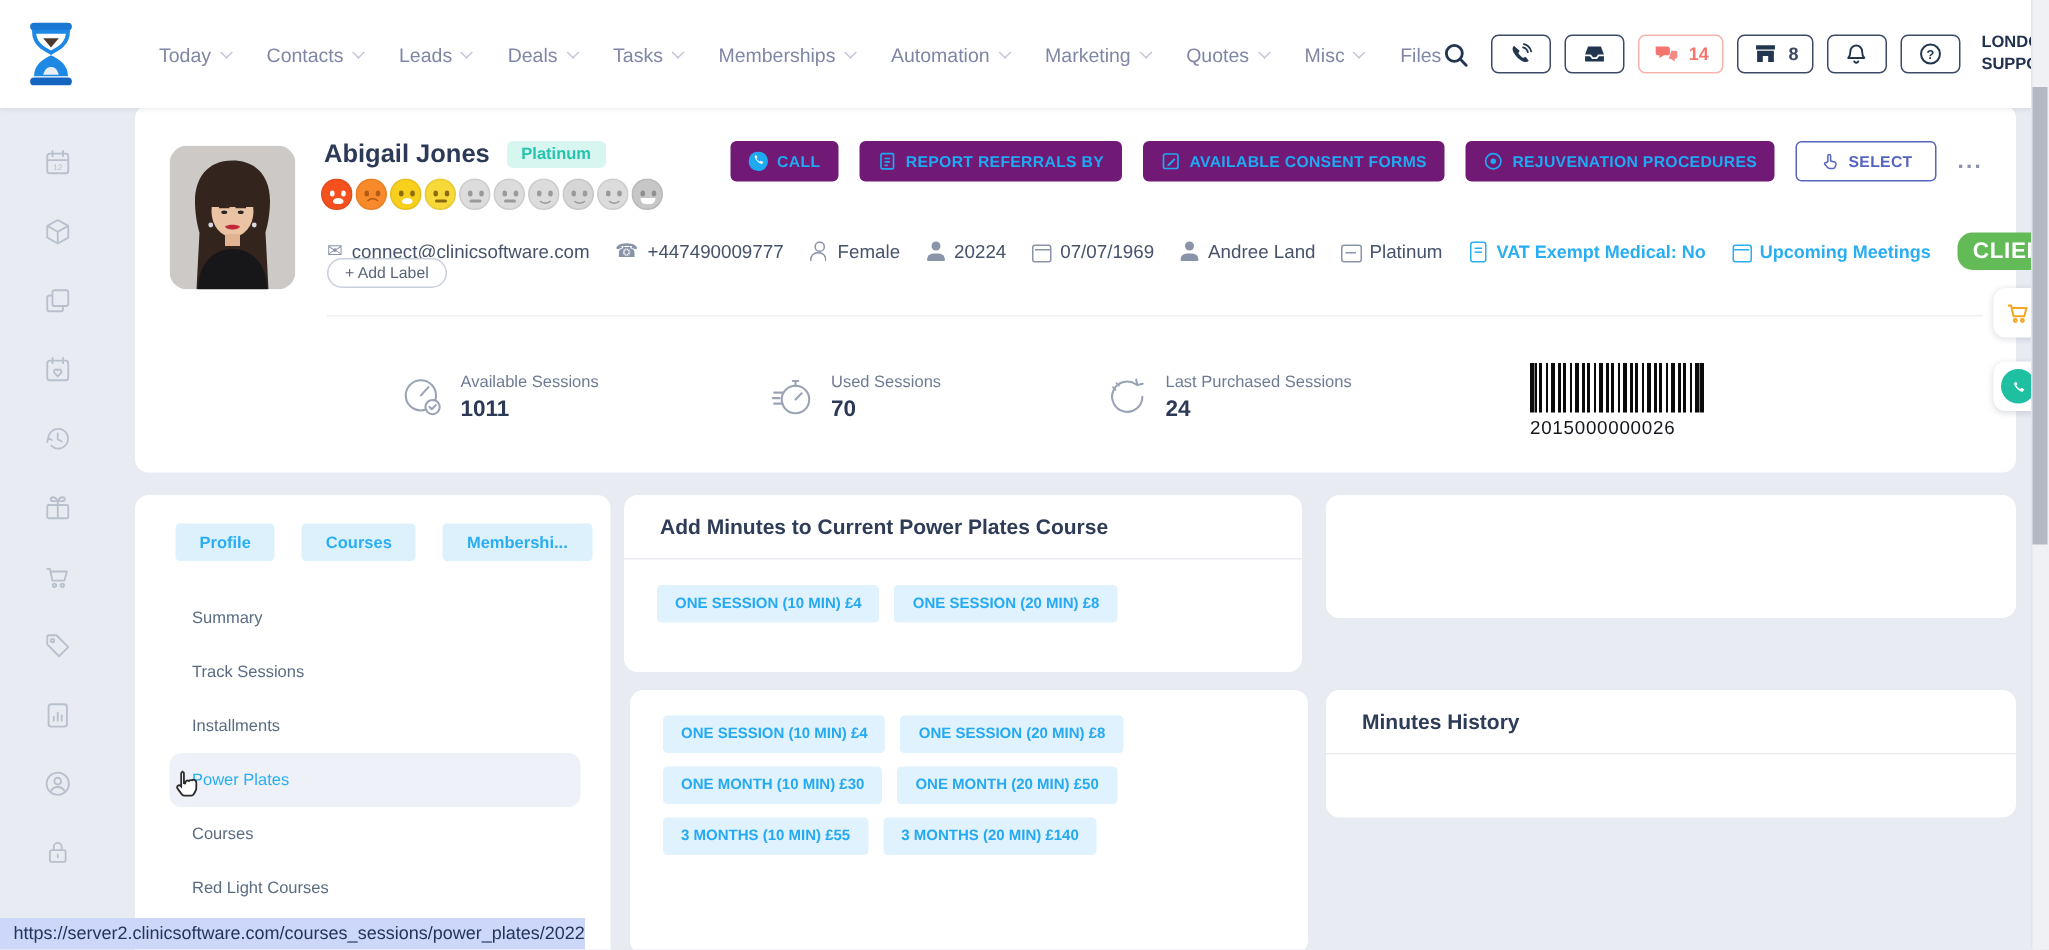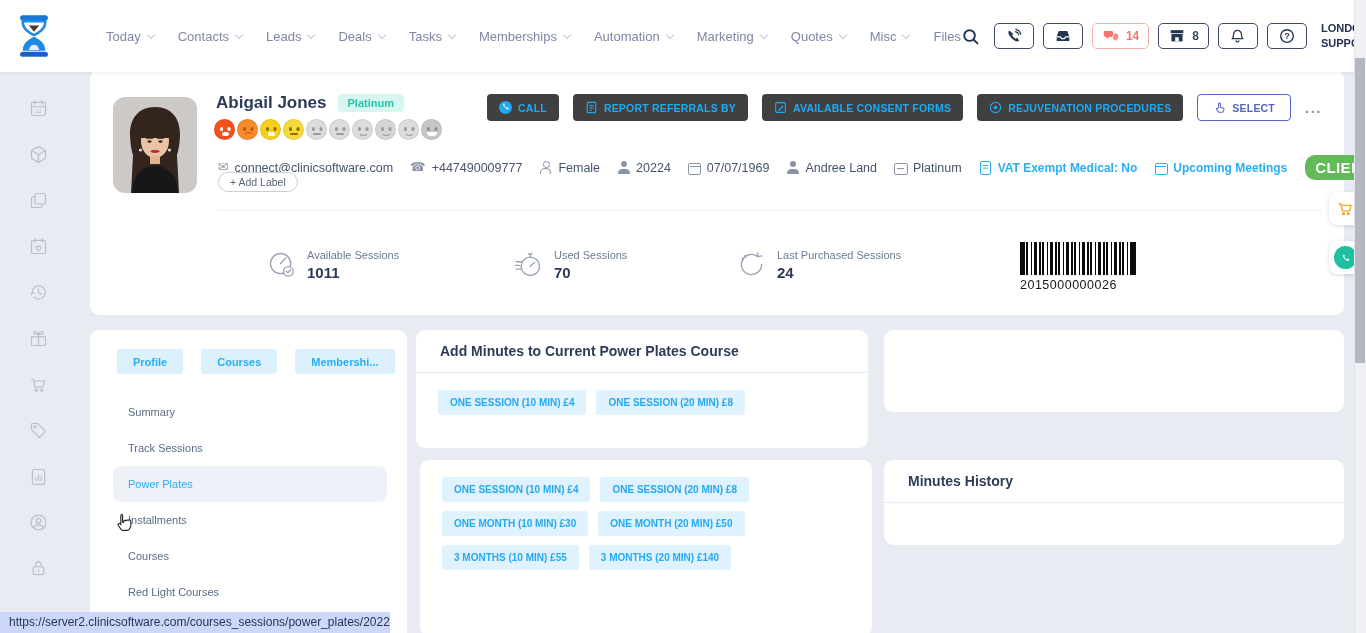--- a/index.html
+++ b/index.html
@@ -85,21 +85,21 @@
   .ci-card::after  { content:""; position:absolute; top:6.5px; left:3px; width:7px; height:1.4px; background:currentColor; }
   .ci-doc::before  { content:""; position:absolute; top:0; left:1.8px; width:9px; height:12px;
                      border:1.4px solid currentColor; border-radius:2px; }
   .ci-doc::after   { content:""; position:absolute; top:4px; left:4.4px; width:5px; height:1.3px;
                      background:currentColor; box-shadow:0 2.6px 0 currentColor; }
 
   .addlabel { position:absolute; left:128px; top:102px; border:1px solid #c9cfdb; border-radius:12px;
               padding:3px 11px; font-size:10.5px; color:#5a6478; background:#fff; cursor:pointer; }
 
   .actions { position:absolute; right:22px; top:24px; display:flex; align-items:center; gap:14px; }
-  .act { height:27px; display:flex; align-items:center; gap:6px; padding:0 12px; background:#404040;
+  .act { height:27px; display:flex; align-items:center; gap:6px; padding:0 12px; background:#701a75;
          border:none; border-radius:4px; color:#1ea9f3; font-size:10.5px; font-weight:bold;
          letter-spacing:.2px; cursor:pointer; white-space:nowrap; }
   .act.outline { background:#fff; border:1.5px solid #5565c0; color:#5565c0; padding:0 15px; }
   .more { background:none; border:none; color:#8a94a8; font-size:15px; font-weight:bold; letter-spacing:1.5px; cursor:pointer; }
 
   .pdivider { position:absolute; left:128px; right:22px; top:140px; border-top:1px solid #edeff4; }
 
   .stat { position:absolute; top:178px; display:flex; align-items:center; gap:9px; }
   .stat .slabel { font-size:11px; color:#6e7b93; margin-bottom:3px; }
   .stat .svalue { font-size:15px; font-weight:bold; color:#2c3a57; }
@@ -537,26 +537,26 @@
   <div class="menu">
 
       <div class="mitem">
         <span>Summary</span>
       </div>
 
       <div class="mitem">
         <span>Track Sessions</span>
       </div>
 
+      <div class="mitem">
+        <span>Installments</span>
+      </div>
+
       <div class="mitem active">
         <span>Power Plates</span>
-      </div>
-
-      <div class="mitem">
-        <span>Installments</span>
       </div>
 
       <div class="mitem">
         <span>Courses</span>
       </div>
 
       <div class="mitem">
         <span>Red Light Courses</span>
       </div>
     </div>

